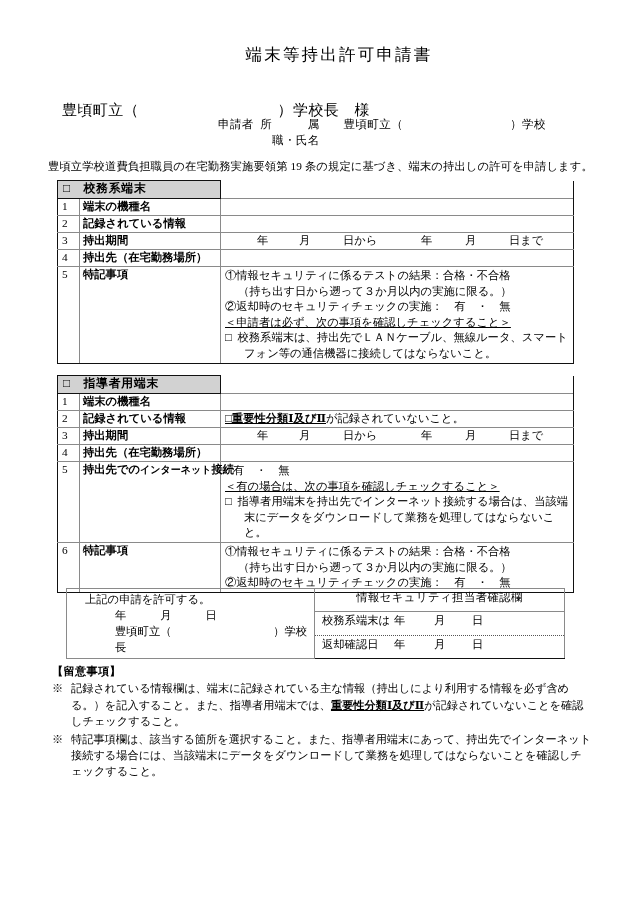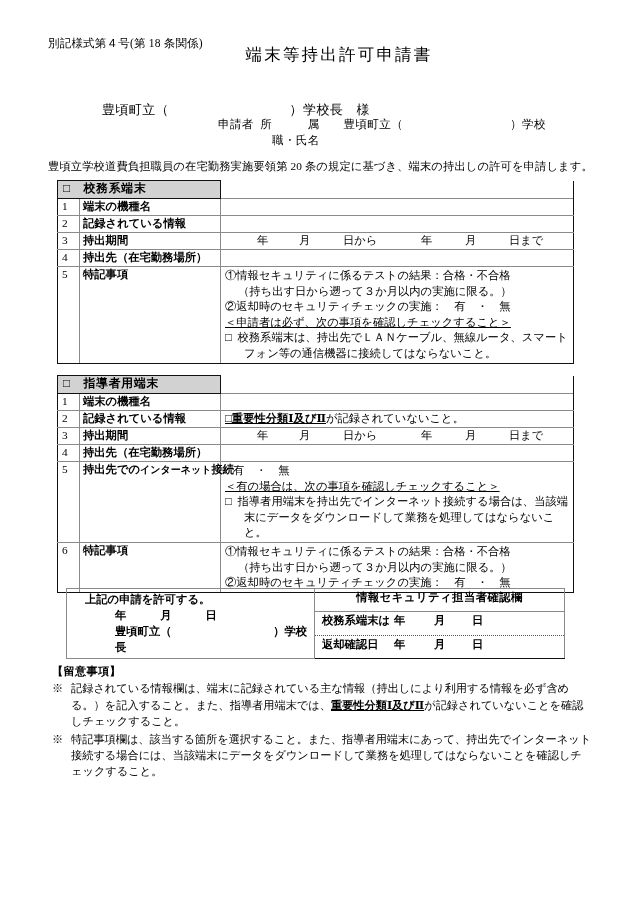--- a/index.html
+++ b/index.html
@@ -36,24 +36,23 @@
     width: 630px;
     text-align: center;
     font-size: 16.5px;
     letter-spacing: 2.2px;
     white-space: nowrap;
     margin-left: 24px;
   }
   .addressee {
     position: absolute;
     left: 62px; top: 101px;
-    font-size: 13px;
+    font-size: 15px;
     white-space: nowrap;
     letter-spacing: 0.4px;
-    margin-left: 40px;
   }
   .applicant-org {
     position: absolute;
     left: 218px; top: 117px;
     font-size: 11.5px;
     white-space: nowrap;
     letter-spacing: 0.4px;
   }
   .applicant-name {
     position: absolute;
@@ -146,21 +145,20 @@
     width: 498px;
     border-collapse: collapse;
     table-layout: fixed;
     font-size: 11.3px;
   }
   .approve td {
     border: 1px solid #8a8a8a;
     padding: 0;
     vertical-align: top;
     line-height: 16px;
-    font-weight: bold;
   }
   .appr-left {
     border: 1.6px solid #111;
     border-right: 1.3px solid #333;
     padding: 2px 0 3px 0 !important;
     width: 248px;
   }
   .appr-l1 { display: block; padding-left: 18px; }
   .appr-l2 { display: block; padding-left: 48px; }
   .appr-l3 { display: block; padding-left: 48px; }
@@ -198,28 +196,27 @@
     text-indent: -19px;
     margin-top: 1px;
   }
   .note-item .mk { display: inline-block; width: 19px; text-indent: 0; }
 </style>
 </head>
 <body>
 
 <div class="page">
 
-  <div class="form-no">別記様式第４号(第 18 条関係)</div>
   <div class="doc-title">端末等持出許可申請書</div>
   <div class="addressee">豊頃町立（　　　　　　　　　）学校長　様</div>
   <div class="applicant-org">
     <span>申請者</span>&nbsp;&nbsp;<span>所　　　属　　豊頃町立（　　　　　　　　　）学校</span>
   </div>
   <div class="applicant-name">職・氏名</div>
-  <div class="intro">豊頃立学校道費負担職員の在宅勤務実施要領第 20 条の規定に基づき、端末の持出しの許可を申請します。</div>
+  <div class="intro">豊頃立学校道費負担職員の在宅勤務実施要領第 19 条の規定に基づき、端末の持出しの許可を申請します。</div>
 
   <table class="tbl" style="top:180px;">
     <colgroup>
         <col style="width:22px">
         <col style="width:141px">
         <col style="width:353px">
       </colgroup>
     <tbody>
         <tr>
       <td class="sect-head" colspan="2">□　校務系端末</td>

